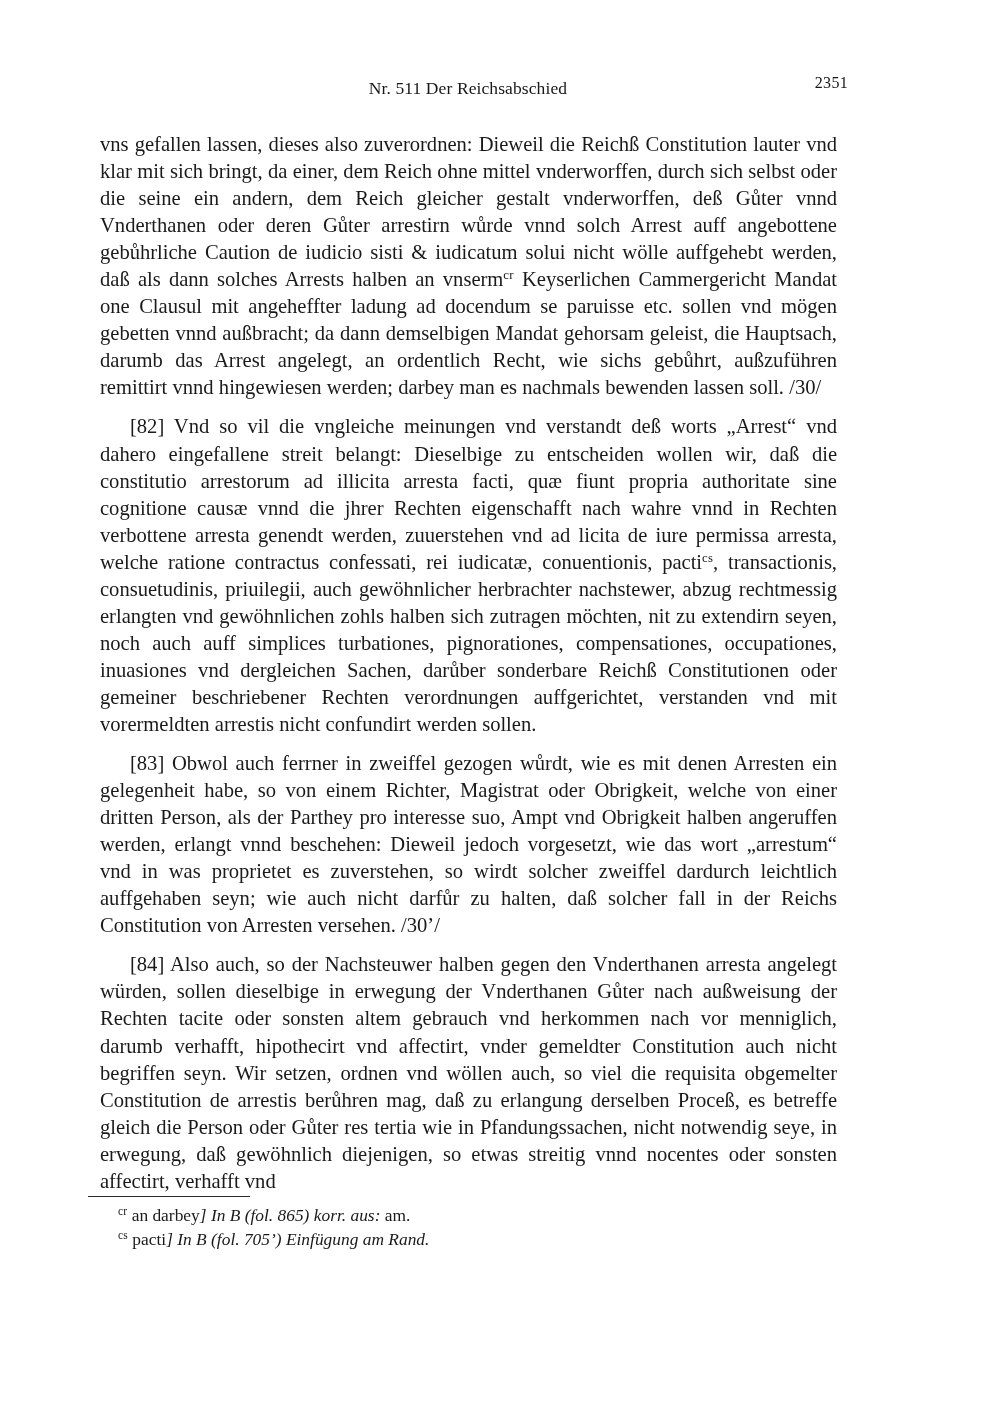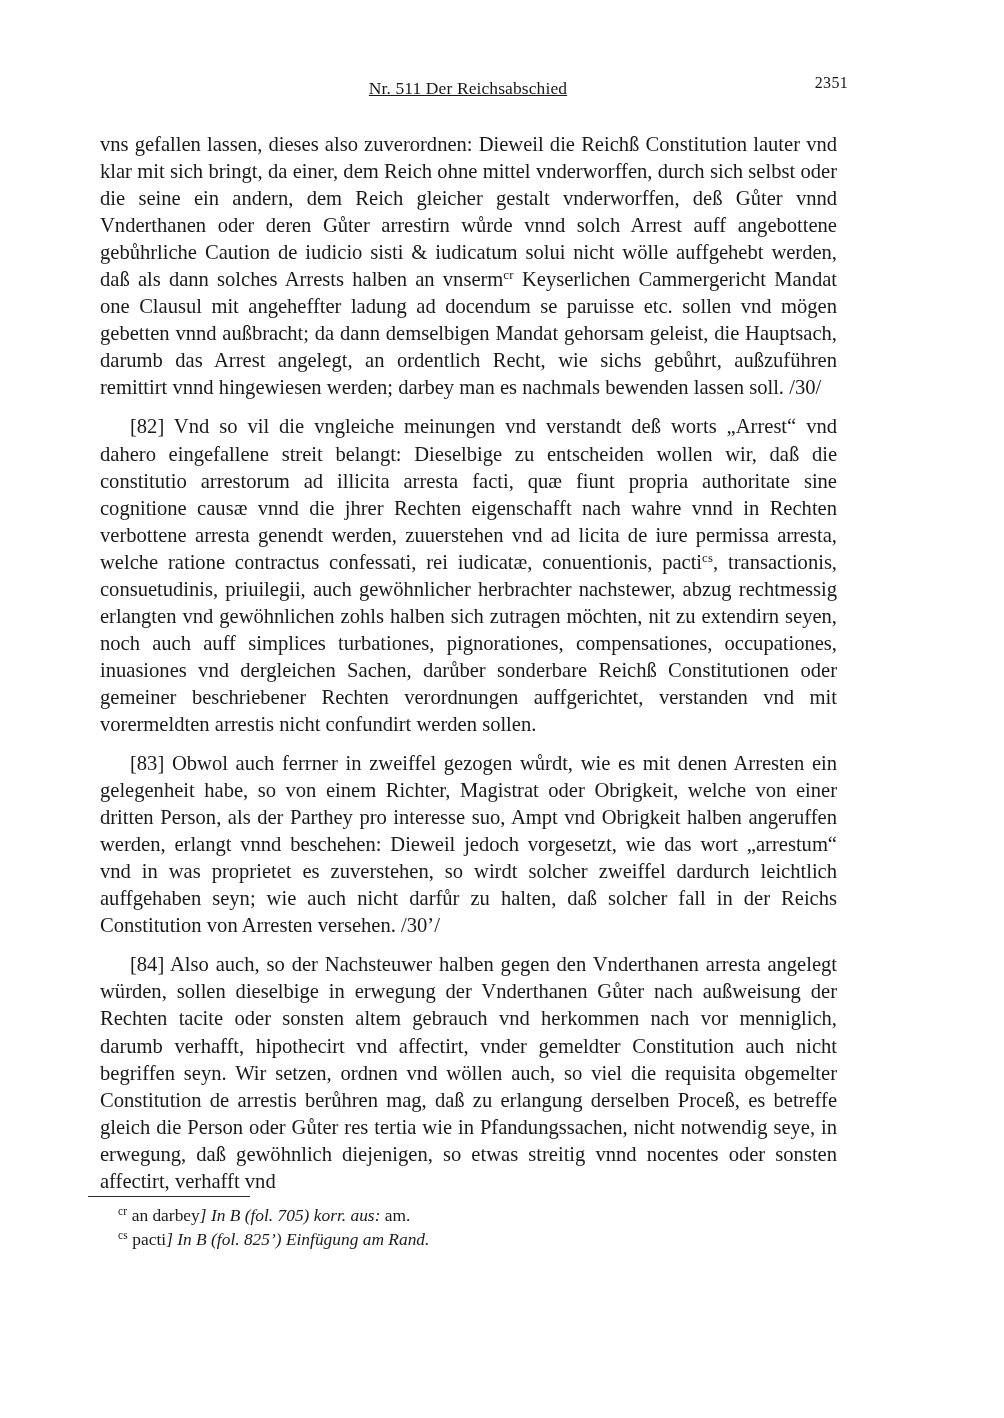--- a/index.html
+++ b/index.html
@@ -34,21 +34,20 @@
   .runhead-title {
     position: absolute;
     left: 0;
     top: 0;
     width: 760px;
     text-align: center;
     font-size: 17.5px;
     letter-spacing: 0.1px;
     color: #17171a;
     white-space: nowrap;
-    text-decoration: underline;
   }
   .runhead-folio {
     position: absolute;
     right: 0;
     top: -4px;
     font-size: 16px;
     color: #17171a;
     letter-spacing: 0.3px;
   }
 
@@ -128,18 +127,18 @@
   <div class="textblock" id="textblock">
       <p class="para">vns gefallen lassen, dieses also zuverordnen: Dieweil die Reichß Constitution lauter vnd klar mit sich bringt, da einer, dem Reich ohne mittel vnderworffen, durch sich selbst oder die seine ein andern, dem Reich gleicher gestalt vnderworffen, deß Gůter vnnd Vnderthanen oder deren Gůter arrestirn wůrde vnnd solch Arrest auff angebottene gebůhrliche Caution de iudicio sisti &amp; iudicatum solui nicht wölle auffgehebt werden, daß als dann solches Arrests halben an vnserm<sup class="fnmark">cr</sup> Keyserlichen Cammergericht Mandat one Clausul mit angeheffter ladung ad docendum se paruisse etc. sollen vnd mögen gebetten vnnd außbracht; da dann demselbigen Mandat gehorsam geleist, die Hauptsach, darumb das Arrest angelegt, an ordentlich Recht, wie sichs gebůhrt, außzuführen remittirt vnnd hingewiesen werden; darbey man es nachmals bewenden lassen soll. /30/</p>
       <p class="para indent"><span class="para-num">[82]</span> Vnd so vil die vngleiche meinungen vnd verstandt deß worts „Arrest“ vnd dahero eingefallene streit belangt: Dieselbige zu entscheiden wollen wir, daß die constitutio arrestorum ad illicita arresta facti, quæ fiunt propria authoritate sine cognitione causæ vnnd die jhrer Rechten eigenschafft nach wahre vnnd in Rechten verbottene arresta genendt werden, zuuerstehen vnd ad licita de iure permissa arresta, welche ratione contractus confessati, rei iudicatæ, conuentionis, pacti<sup class="fnmark">cs</sup>, transactionis, consuetudinis, priuilegii, auch gewöhnlicher herbrachter nachstewer, abzug rechtmessig erlangten vnd gewöhnlichen zohls halben sich zutragen möchten, nit zu extendirn seyen, noch auch auff simplices turbationes, pignorationes, compensationes, occupationes, inuasiones vnd dergleichen Sachen, darůber sonderbare Reichß Constitutionen oder gemeiner beschriebener Rechten verordnungen auffgerichtet, verstanden vnd mit vorermeldten arrestis nicht confundirt werden sollen.</p>
       <p class="para indent"><span class="para-num">[83]</span> Obwol auch ferrner in zweiffel gezogen wůrdt, wie es mit denen Arresten ein gelegenheit habe, so von einem Richter, Magistrat oder Obrigkeit, welche von einer dritten Person, als der Parthey pro interesse suo, Ampt vnd Obrigkeit halben angeruffen werden, erlangt vnnd beschehen: Dieweil jedoch vorgesetzt, wie das wort „arrestum“ vnd in was proprietet es zuverstehen, so wirdt solcher zweiffel dardurch leichtlich auffgehaben seyn; wie auch nicht darfůr zu halten, daß solcher fall in der Reichs Constitution von Arresten versehen. /30’/</p>
       <p class="para indent"><span class="para-num">[84]</span> Also auch, so der Nachsteuwer halben gegen den Vnderthanen arresta angelegt würden, sollen dieselbige in erwegung der Vnderthanen Gůter nach außweisung der Rechten tacite oder sonsten altem gebrauch vnd herkommen nach vor menniglich, darumb verhafft, hipothecirt vnd affectirt, vnder gemeldter Constitution auch nicht begriffen seyn. Wir setzen, ordnen vnd wöllen auch, so viel die requisita obgemelter Constitution de arrestis berůhren mag, daß zu erlangung derselben Proceß, es betreffe gleich die Person oder Gůter res tertia wie in Pfandungssachen, nicht notwendig seye, in erwegung, daß gewöhnlich diejenigen, so etwas streitig vnnd nocentes oder sonsten affectirt, verhafft vnd</p>
     </div>
 
   <div class="footnotes">
     <div class="fn-rule"></div>
     <div id="footnote-list">
-        <p class="fn"><sup>cr</sup><span> an darbey</span><span class="it">]</span><span class="it"> In B (fol. 705) korr. aus:</span><span> am.</span></p>
-        <p class="fn"><sup>cs</sup><span> pacti</span><span class="it">]</span><span class="it"> In B (fol. 825’) Einfügung am Rand.</span></p>
+        <p class="fn"><sup>cr</sup><span> an darbey</span><span class="it">]</span><span class="it"> In B (fol. 865) korr. aus:</span><span> am.</span></p>
+        <p class="fn"><sup>cs</sup><span> pacti</span><span class="it">]</span><span class="it"> In B (fol. 705’) Einfügung am Rand.</span></p>
       </div>
   </div>
 
 </div>
 
 </body></html>

